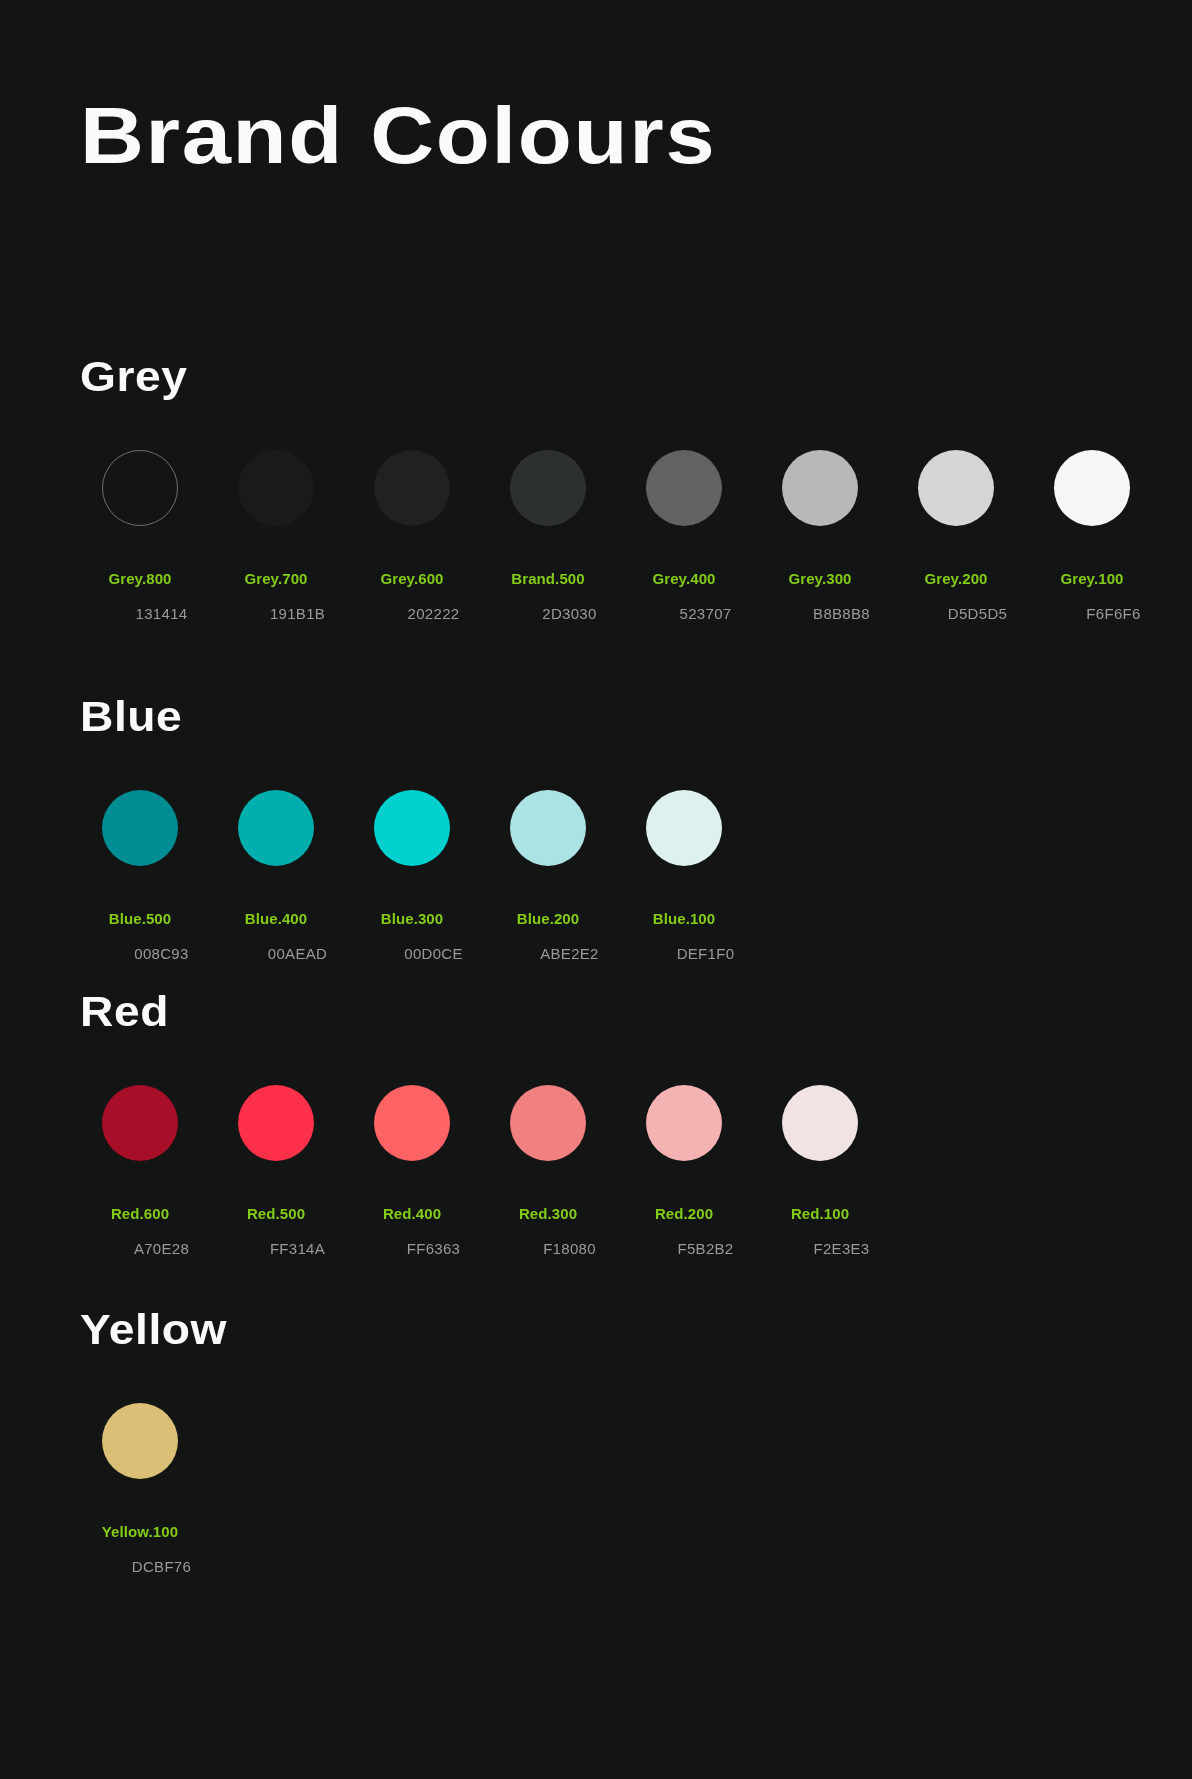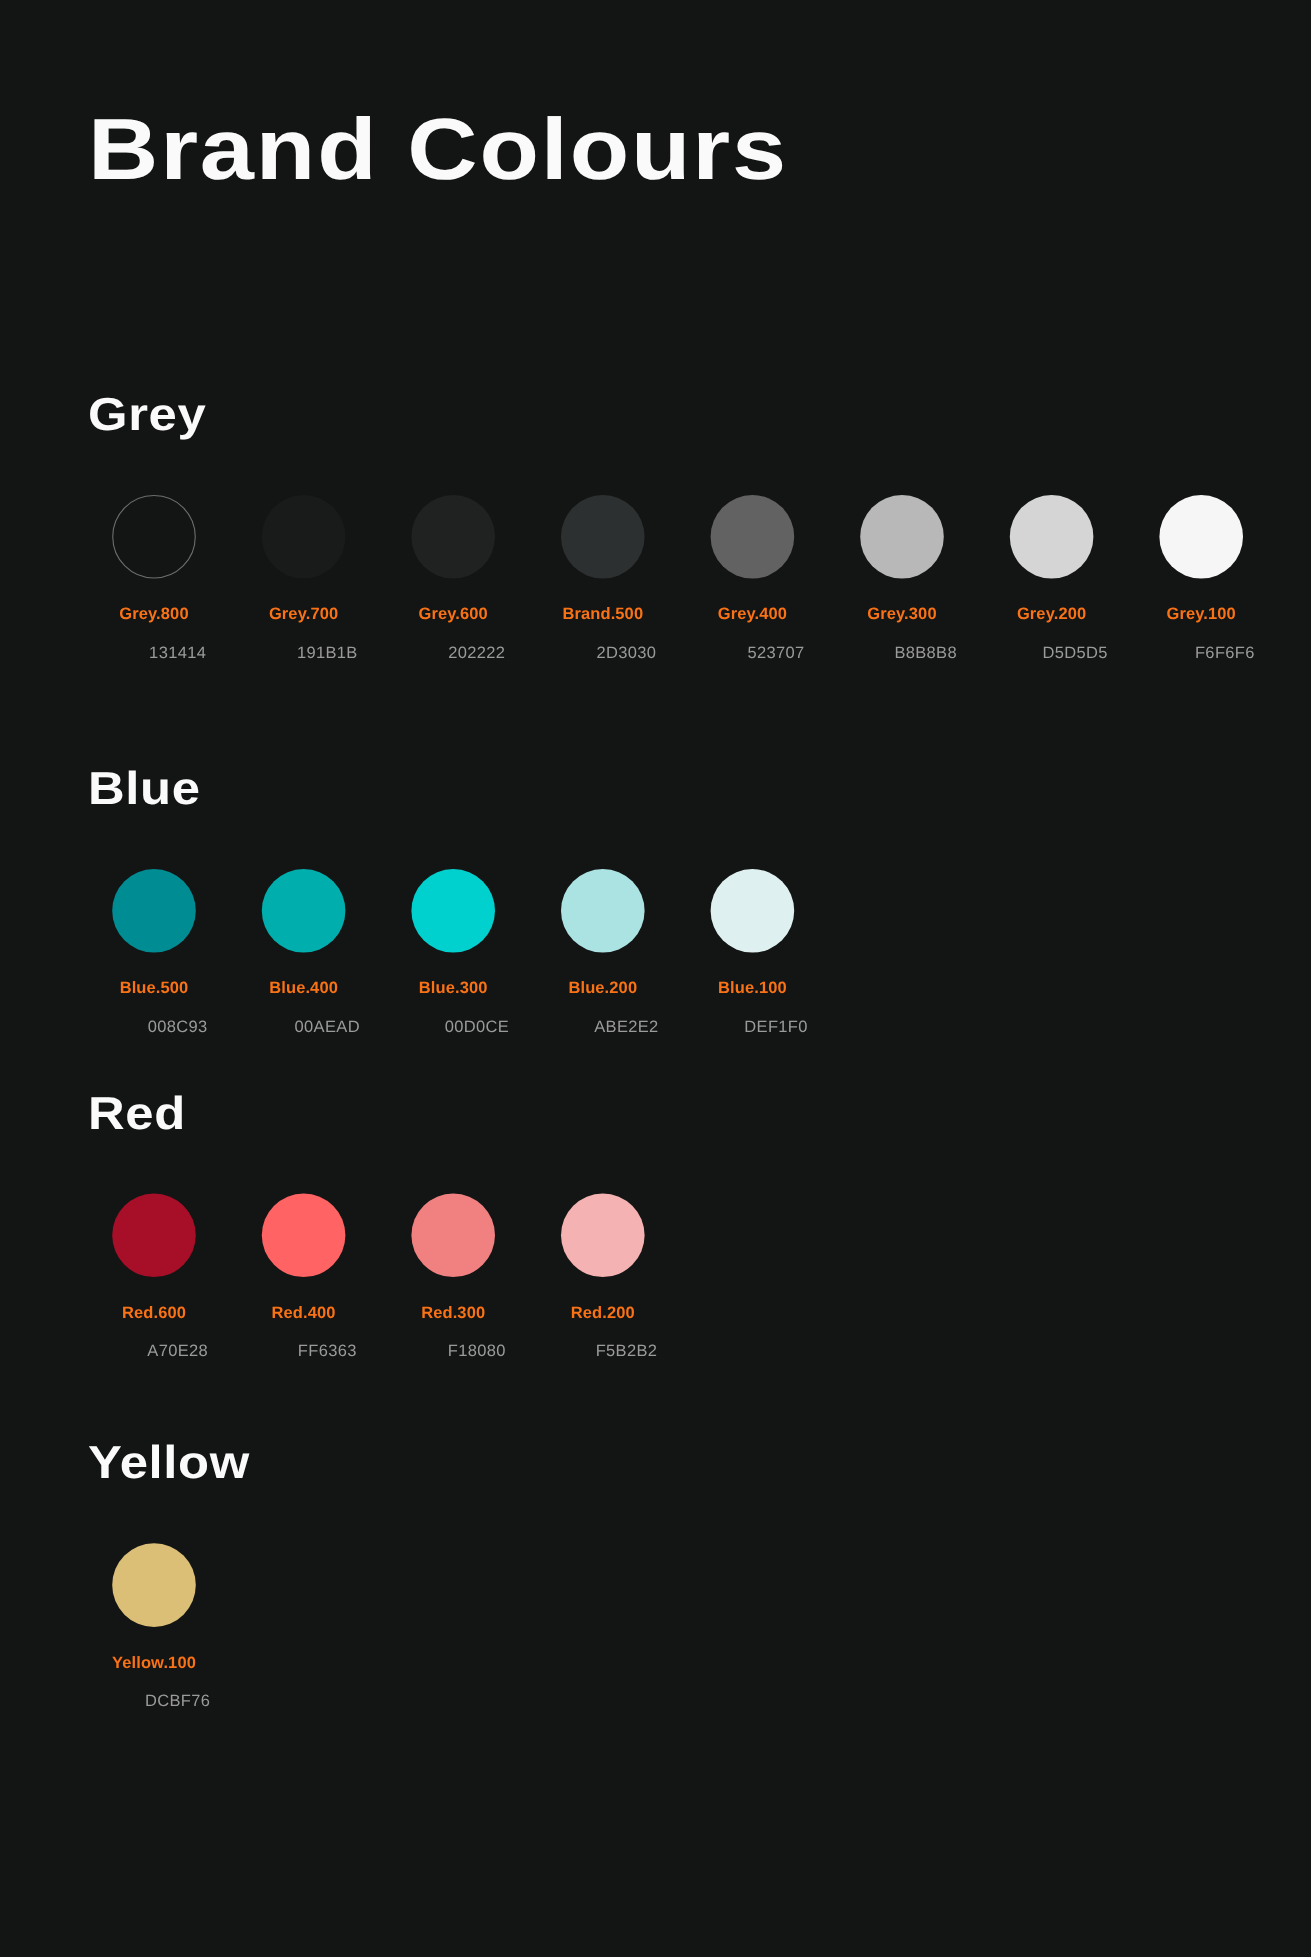--- a/index.html
+++ b/index.html
@@ -53,24 +53,24 @@
     margin-right:16px;
   }
   .swatch:last-child { margin-right:0; }
   .dot {
     width:76px; height:76px;
     border-radius:50%;
     display:block;
   }
   .dot.outlined { border:1px solid #6E6E6E; }
   .swatch-name {
-    margin-top:24px;
+    margin-top:44px;
     font-size:15px;
     font-weight:700;
-    color:#f97316;
+    color:#84cc16;
     letter-spacing:0.1px;
     white-space:nowrap;
   }
   .swatch-hex {
     margin-top:18px;
     font-size:15px;
     font-weight:400;
     color:#9A9A9A;
     letter-spacing:0.3px;
     white-space:nowrap;
@@ -166,34 +166,44 @@
     </div>
   <div class="section" id="section-red">
       <h2 class="section-title">Red</h2>
       <div class="swatch-row">
         <div class="swatch">
           <span class="dot" style="background: rgb(167, 14, 40);"></span>
           <div class="swatch-name">Red.600</div>
           <div class="swatch-hex">A70E28</div>
         </div>
         <div class="swatch">
+          <span class="dot" style="background: rgb(255, 49, 74);"></span>
+          <div class="swatch-name">Red.500</div>
+          <div class="swatch-hex">FF314A</div>
+        </div>
+        <div class="swatch">
           <span class="dot" style="background: rgb(255, 99, 99);"></span>
           <div class="swatch-name">Red.400</div>
           <div class="swatch-hex">FF6363</div>
         </div>
         <div class="swatch">
           <span class="dot" style="background: rgb(241, 128, 128);"></span>
           <div class="swatch-name">Red.300</div>
           <div class="swatch-hex">F18080</div>
         </div>
         <div class="swatch">
           <span class="dot" style="background: rgb(245, 178, 178);"></span>
           <div class="swatch-name">Red.200</div>
           <div class="swatch-hex">F5B2B2</div>
         </div>
+        <div class="swatch">
+          <span class="dot" style="background: rgb(242, 227, 227);"></span>
+          <div class="swatch-name">Red.100</div>
+          <div class="swatch-hex">F2E3E3</div>
+        </div>
       </div>
     </div>
   <div class="section" id="section-yellow">
       <h2 class="section-title">Yellow</h2>
       <div class="swatch-row">
         <div class="swatch">
           <span class="dot" style="background: rgb(220, 191, 118);"></span>
           <div class="swatch-name">Yellow.100</div>
           <div class="swatch-hex">DCBF76</div>
         </div>

